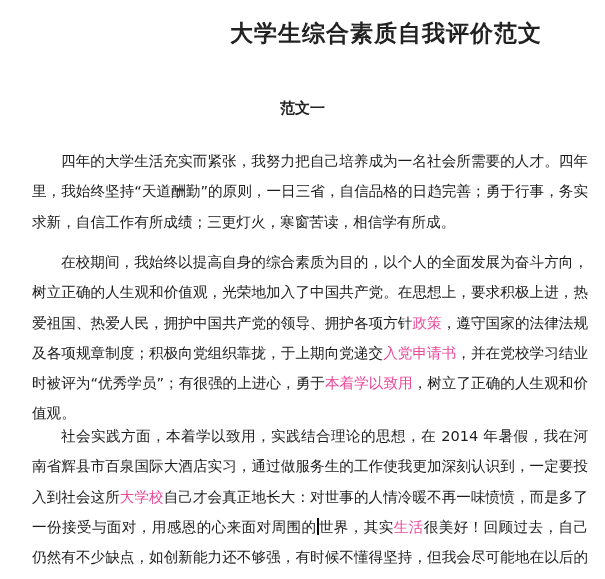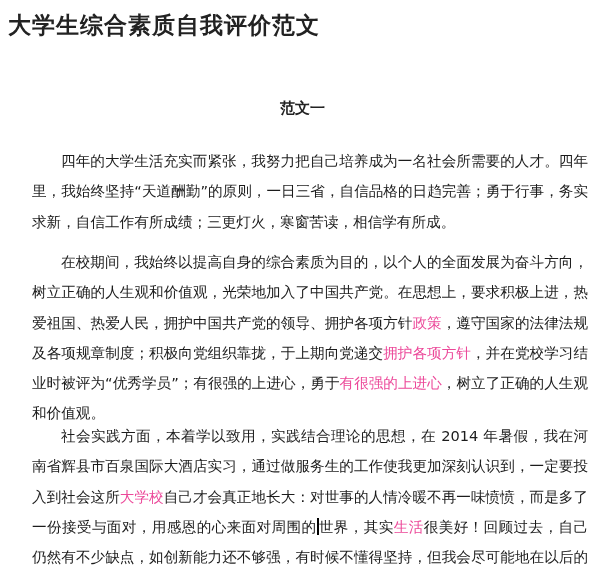--- a/index.html
+++ b/index.html
@@ -19,28 +19,28 @@
       position: absolute;
       left: 0;
       top: 0;
       width: 605px;
     }
     .title {
       position: absolute;
       left: 0;
       top: 2px;
       width: 526px;
-      text-align: left;
+      text-align: right;
       font-family: "DejaVu Serif", "Liberation Serif", serif;
       font-weight: bold;
       font-size: 23px;
       line-height: 30px;
       letter-spacing: 1px;
       color: #222222;
-      margin: 8px;
+      margin: 16px;
     }
     .subtitle {
       position: absolute;
       left: 0;
       top: 96px;
       width: 605px;
       text-align: center;
       font-weight: bold;
       font-size: 15px;
       line-height: 24px;
@@ -75,16 +75,16 @@
   </style>
 </head>
 <body>
 
 <div class="doc">
   <h1 class="title">大学生综合素质自我评价范文</h1>
   <h2 class="subtitle">范文一</h2>
 
   <p class="para p1"><span>四年的大学生活充实而紧张，我努力把自己培养成为一名社会所需要的人才。四年里，我始终坚持“天道酬勤”的原则，一日三省，自信品格的日趋完善；勇于行事，务实求新，自信工作有所成绩；三更灯火，寒窗苦读，相信学有所成。</span></p>
 
-  <p class="para p2"><span>在校期间，我始终以提高自身的综合素质为目的，以个人的全面发展为奋斗方向，树立正确的人生观和价值观，光荣地加入了中国共产党。在思想上，要求积极上进，热爱祖国、热爱人民，拥护中国共产党的领导、拥护各项方针</span><a class="link">政策</a><span>，遵守国家的法律法规及各项规章制度；积极向党组织靠拢，于上期向党递交</span><a class="link">拥护各项方针</a><span>，并在党校学习结业时被评为“优秀学员”；有很强的上进心，勇于</span><a class="link">有很强的上进心</a><span>，树立了正确的人生观和价值观。</span></p>
+  <p class="para p2"><span>在校期间，我始终以提高自身的综合素质为目的，以个人的全面发展为奋斗方向，树立正确的人生观和价值观，光荣地加入了中国共产党。在思想上，要求积极上进，热爱祖国、热爱人民，拥护中国共产党的领导、拥护各项方针</span><a class="link">政策</a><span>，遵守国家的法律法规及各项规章制度；积极向党组织靠拢，于上期向党递交</span><a class="link">入党申请书</a><span>，并在党校学习结业时被评为“优秀学员”；有很强的上进心，勇于</span><a class="link">本着学以致用</a><span>，树立了正确的人生观和价值观。</span></p>
 
   <p class="para p3"><span>社会实践方面，本着学以致用，实践结合理论的思想，在 2014 年暑假，我在河南省辉县市百泉国际大酒店实习，通过做服务生的工作使我更加深刻认识到，一定要投入到社会这所</span><a class="link">大学校</a><span>自己才会真正地长大：对世事的人情冷暖不再一味愤愤，而是多了一份接受与面对，用感恩的心来面对周围的</span><span class="cursor"></span><span>世界，其实</span><a class="link">生活</a><span>很美好！回顾过去，自己仍然有不少缺点，如创新能力还不够强，有时候不懂得坚持，但我会尽可能地在以后的学习和生活中着重提高这些方面的能力，争取做到各方面都具有新素质的人才。</span></p>
 </div>
 
 </body></html>

